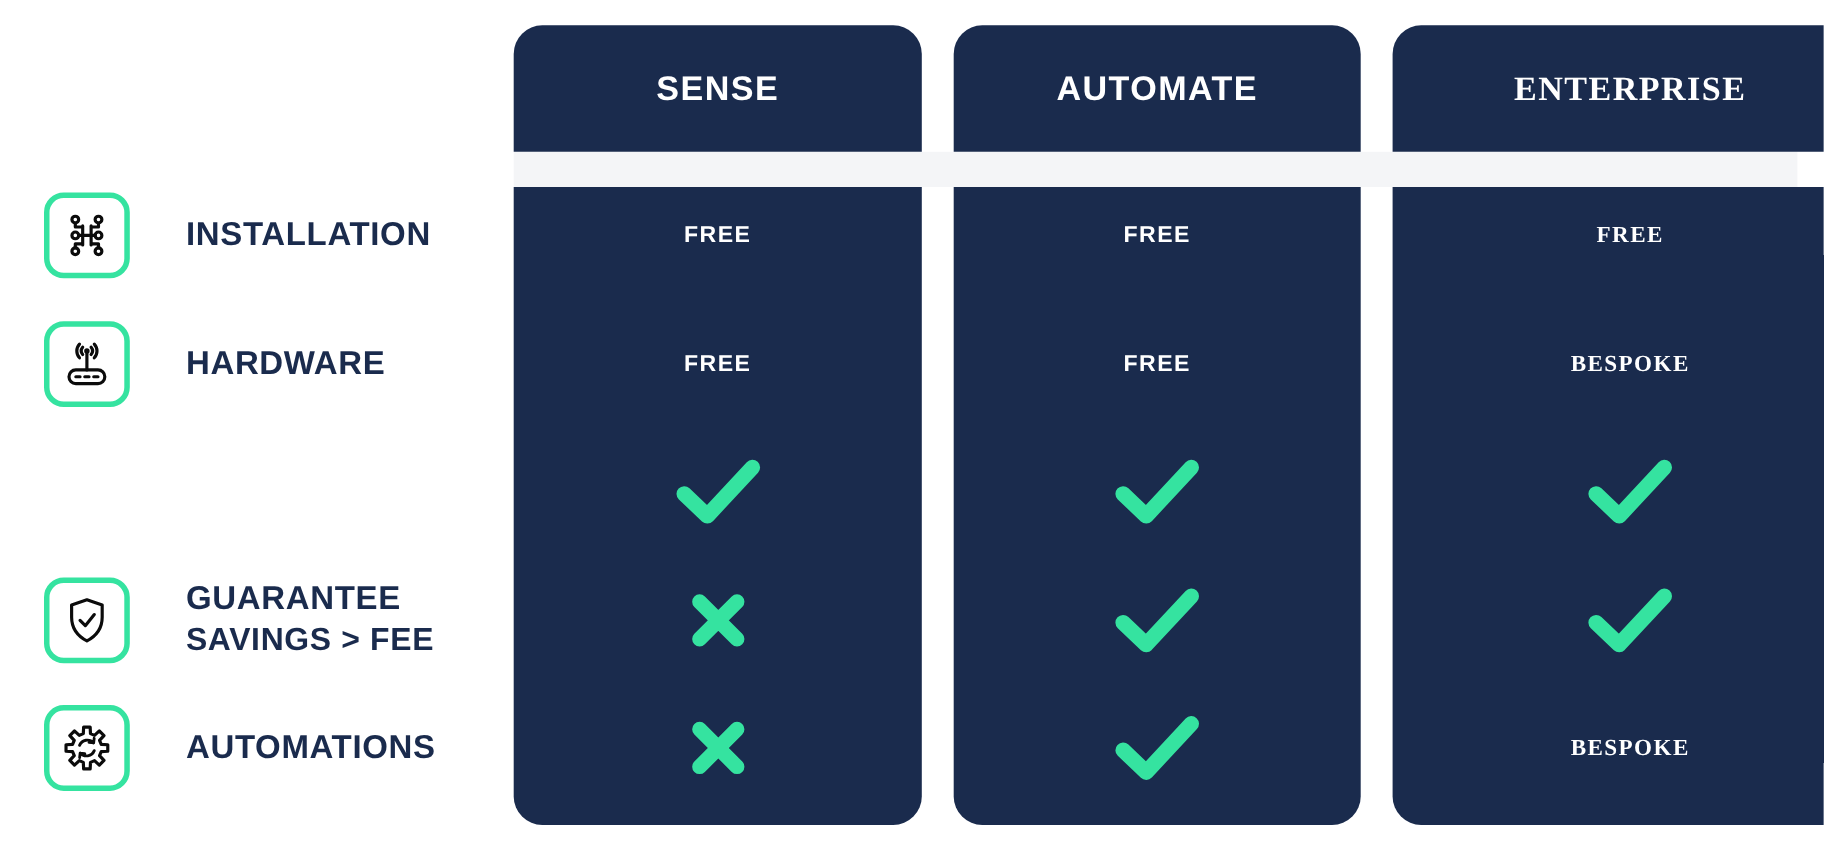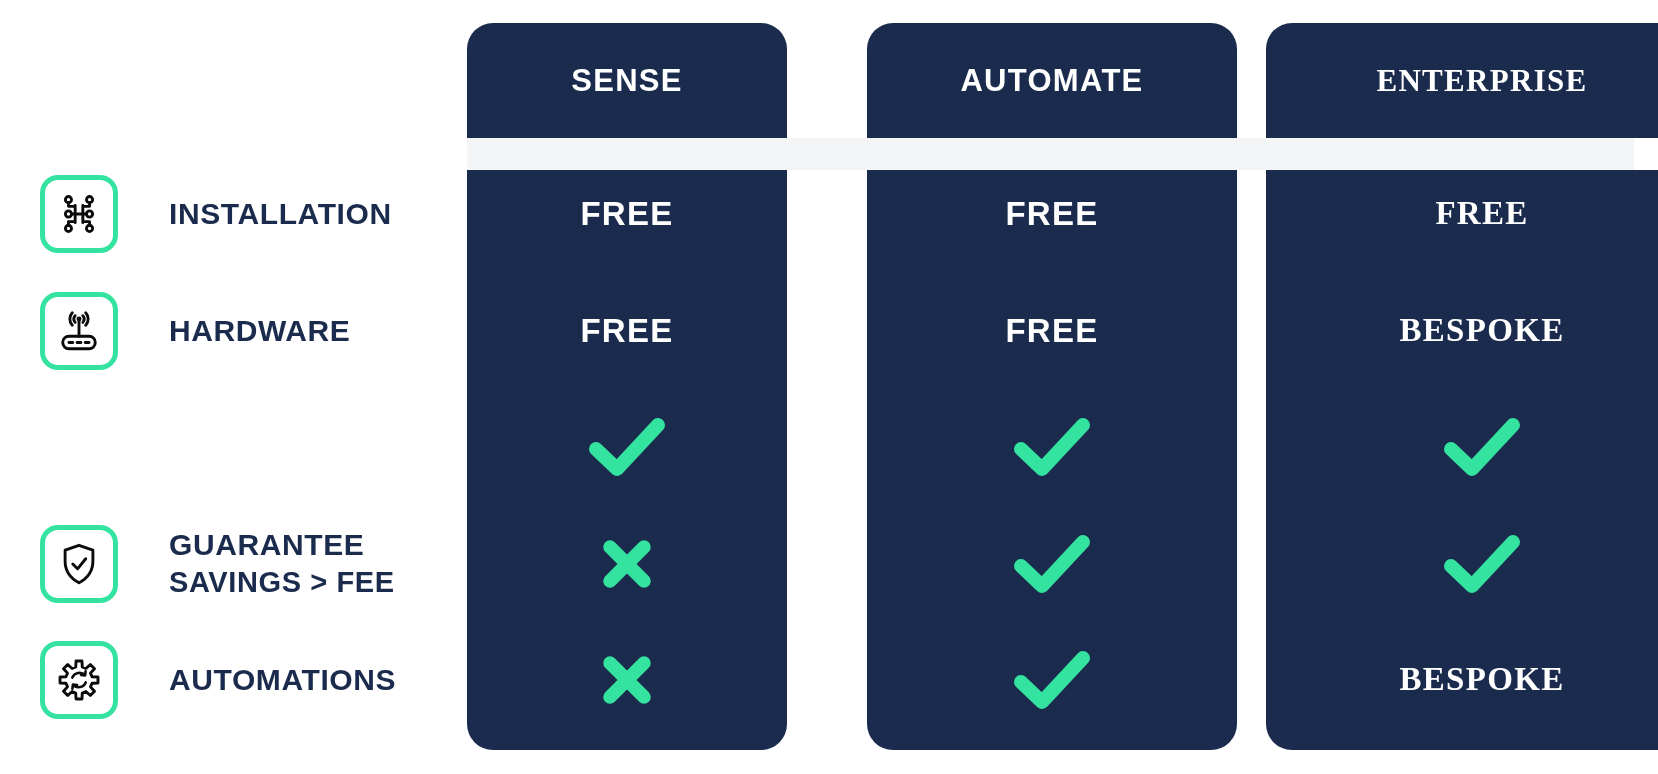--- a/index.html
+++ b/index.html
@@ -9,21 +9,21 @@
     background:var(--page_bg,#fff);
     font-family:"Liberation Sans",sans-serif;
     overflow:hidden;
   }
   .band{
     position:absolute;left:467px;top:138px;width:1167px;height:32px;
     background:var(--band,#F4F5F7);
   }
   
   .plan{position:absolute;top:0;height:774px;}
-  .plan.c0{left:467px;width:320px;}
+  .plan.c0{left:467px;width:371px;}
   .plan.c1{left:867px;width:370px;}
   .plan.c2{left:1266px;width:432px;font-family:Liberation Serif, serif;}
   .phead{
     position:absolute;top:23px;left:0;right:0;height:115px;
     background:var(--navy,#1A2B4D);
     border-radius:26px 26px 0 0;
     display:flex;align-items:center;justify-content:center;
   }
   .ptitle{
     color:var(--text_light,#fff);font-size:31px;font-weight:bold;
@@ -33,21 +33,21 @@
     position:absolute;top:170px;left:0;right:0;height:580px;
     background:var(--navy,#1A2B4D);
     border-radius:0 0 26px 26px;
   }
   .cell{
     position:absolute;left:0;right:0;height:117px;
     display:flex;align-items:center;justify-content:center;
   }
   .r0{top:155px}.r1{top:272px}.r2{top:388px}.r3{top:505px}.r4{top:621px}
   .cell-text{
-    color:var(--text_light,#fff);font-size:33px;font-weight:bold;
+    color:var(--text_light,#fff);font-size:21px;font-weight:bold;
     letter-spacing:1.3px;line-height:1;
   }
   .cell svg{display:block;}
   
   .frow{
     position:absolute;left:40px;width:422px;height:117px;
     display:flex;align-items:center;gap:24px;
   }
   .icon-box{
     flex:none;width:68px;height:68px;

